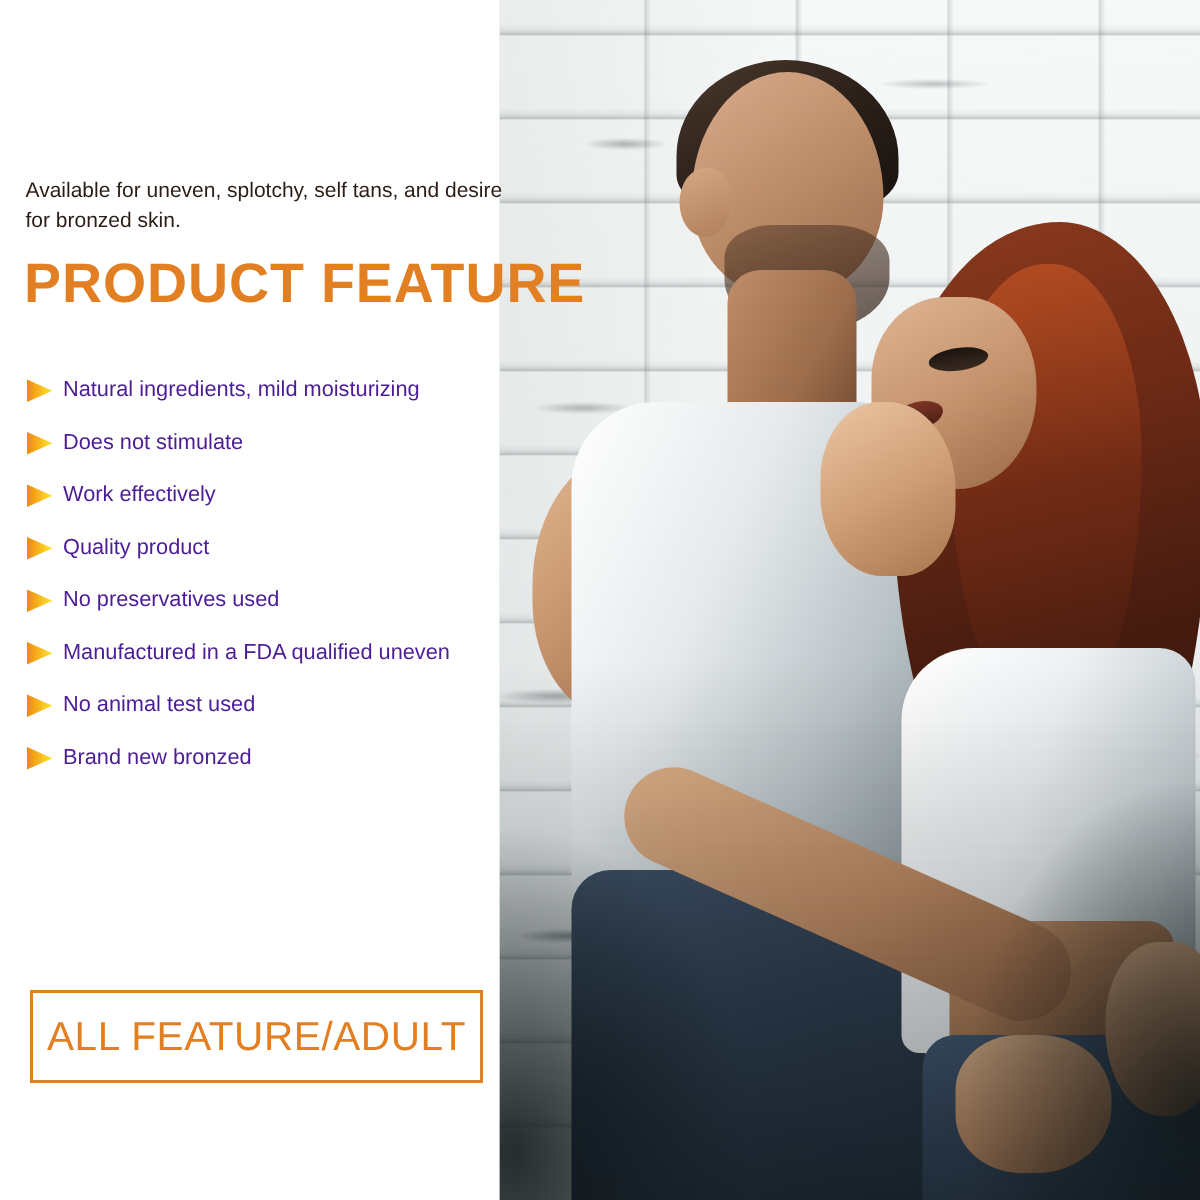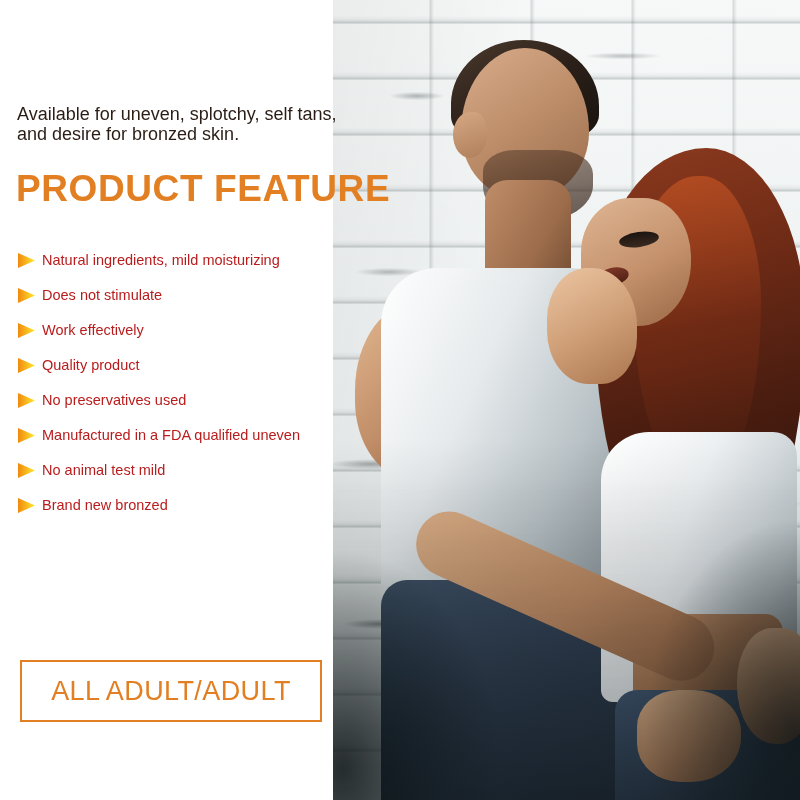--- a/index.html
+++ b/index.html
@@ -255,24 +255,24 @@
   #heading-feature {
     left: 16px;
     top: 170px;
     font-size: 37px;
     letter-spacing: 0.6px;
   }
 
   .subtitle {
     position: absolute;
     left: 17px;
-    top: 104px;
+    top: 116px;
     width: 330px;
     color: #2b1d16;
-    font-size: 18px;
+    font-size: 14px;
     line-height: 20px;
     font-weight: 400;
   }
 
   
   .feature-list {
     position: absolute;
     left: 0;
     top: 243px;
     width: 330px;
@@ -286,21 +286,21 @@
     height: 35px;
   }
   .bullet-arrow {
     flex: 0 0 auto;
     width: 19px;
     height: 17px;
     margin-left: 17px;
     margin-right: 6px;
   }
   .feature-text {
-    color: #b91c1c;
+    color: #4c1d95;
     font-size: 14.5px;
     line-height: 1;
     white-space: nowrap;
   }
 
   
   .gender-button {
     position: absolute;
     left: 20px;
     top: 660px;
@@ -457,36 +457,36 @@
           <svg width="19" height="17" viewBox="0 0 19 17" xmlns="http://www.w3.org/2000/svg">
             <defs>
                 <linearGradient id="bg6" x1="0" y1="0" x2="1" y2="0">
               <stop offset="0%" stop-color="#f0880f"></stop>
                   <stop offset="100%" stop-color="#ffe92e"></stop>
             </linearGradient>
               </defs>
             <path d="M1 1 L18 8.5 L1 16 Z" fill="url(#bg6)"></path>
           </svg>
         </span>
-        <span class="feature-text">No animal test mild</span>
+        <span class="feature-text">No animal test used</span>
       </li>
       <li class="feature-item">
         <span class="bullet-arrow">
           <svg width="19" height="17" viewBox="0 0 19 17" xmlns="http://www.w3.org/2000/svg">
             <defs>
                 <linearGradient id="bg7" x1="0" y1="0" x2="1" y2="0">
               <stop offset="0%" stop-color="#f0880f"></stop>
                   <stop offset="100%" stop-color="#ffe92e"></stop>
             </linearGradient>
               </defs>
             <path d="M1 1 L18 8.5 L1 16 Z" fill="url(#bg7)"></path>
           </svg>
         </span>
         <span class="feature-text">Brand new bronzed</span>
       </li>
     </ul>
 
     <div class="gender-button">
-      <span class="gender-button-label">ALL ADULT/ADULT</span>
+      <span class="gender-button-label">ALL FEATURE/ADULT</span>
     </div>
 
   </div>
 </div>
 
 </body></html>

